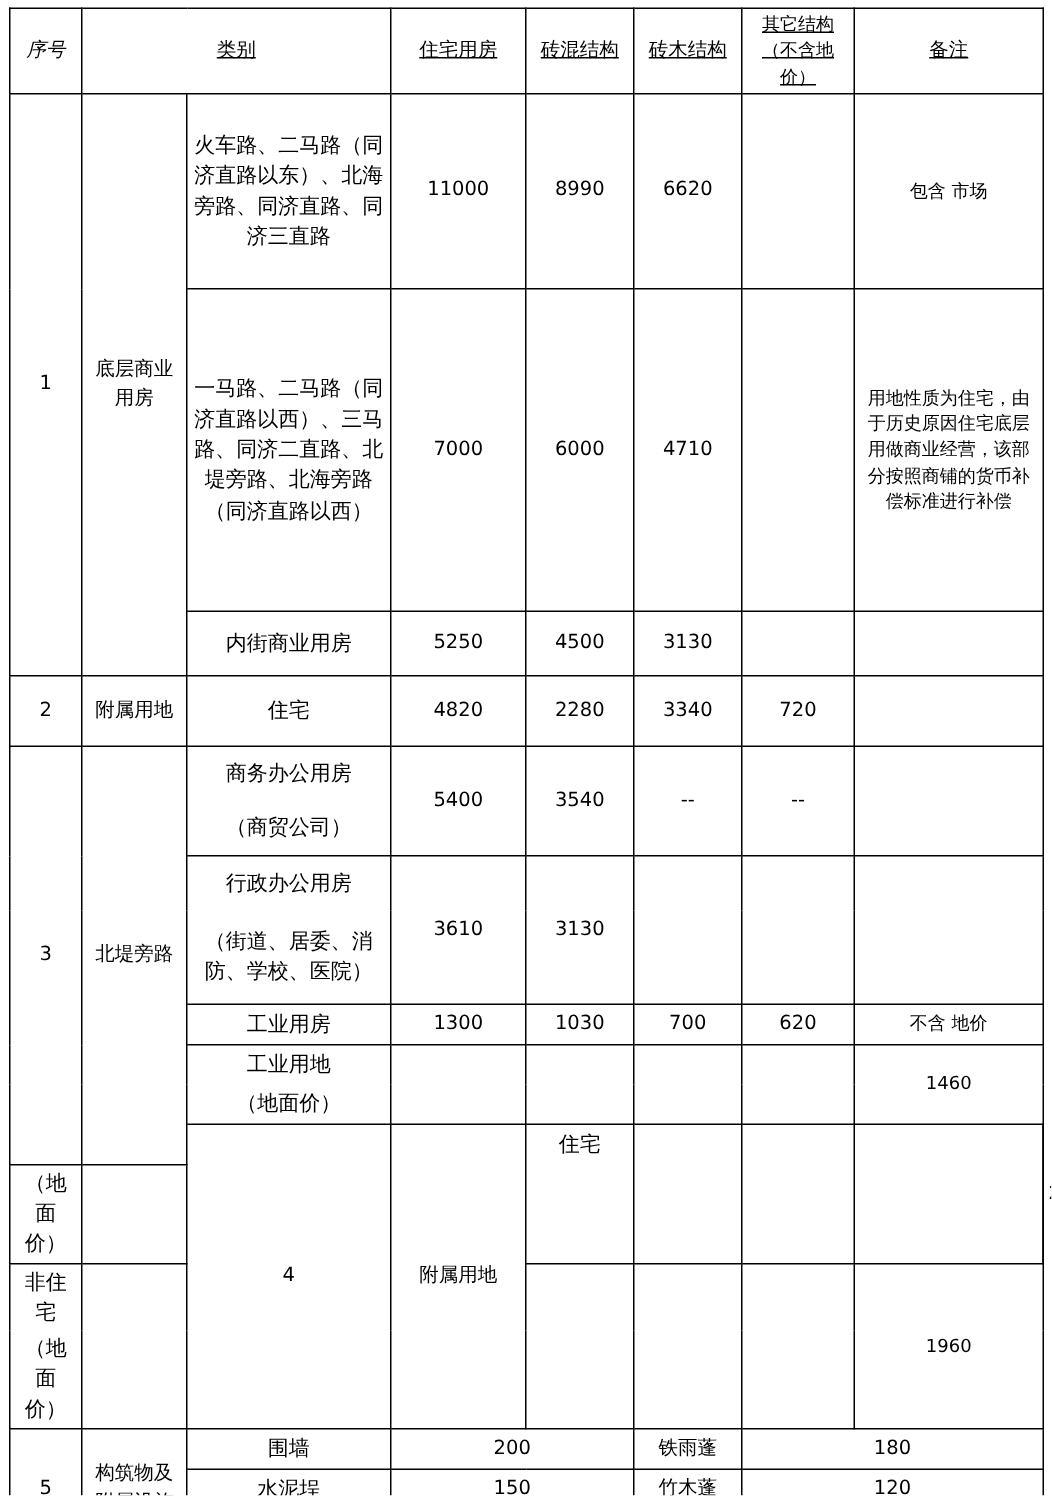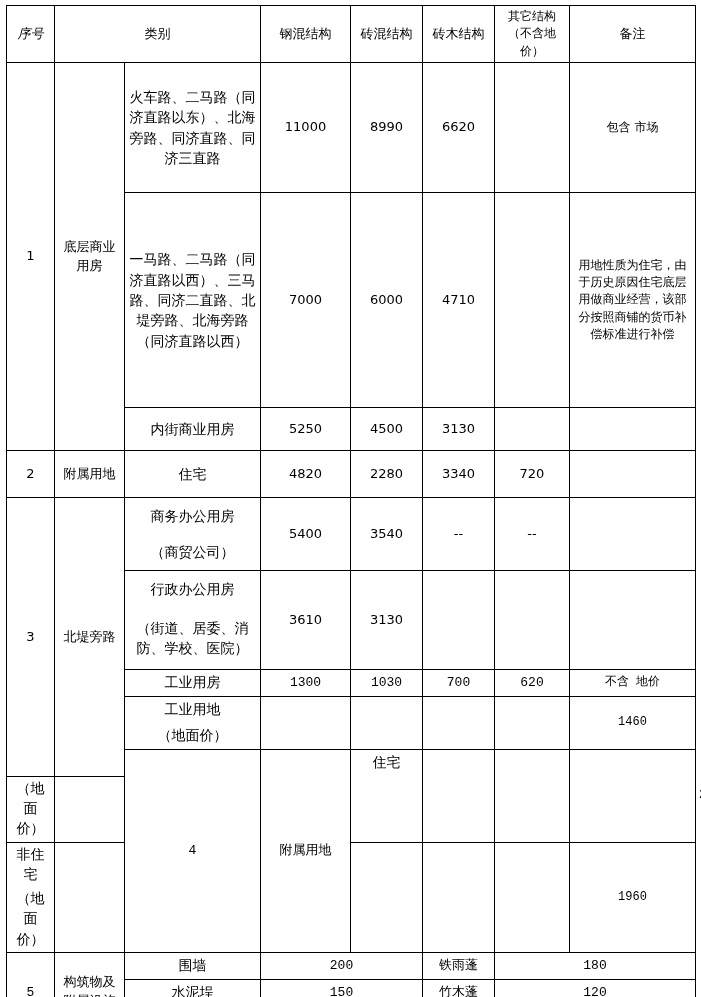--- a/index.html
+++ b/index.html
@@ -30,20 +30,21 @@
     border: 1px solid #000000;
     text-align: center;
     vertical-align: middle;
     padding: 2px 3px;
     line-height: 1.45;
     font-weight: normal;
   }
   .hdr {
     font-weight: bold;
     font-size: 13px;
+    text-decoration: underline;
   }
   .hdr-seq {
     font-weight: bold;
     font-size: 13px;
     line-height: 1.25;
     font-style: italic;
   }
   .seq {
     font-weight: bold;
     font-size: 13px;
@@ -60,21 +61,20 @@
   .note {
     font-size: 12px;
     line-height: 1.55;
     padding: 4px 5px;
   }
   .num {
     font-size: 13px;
   }
   .small-row td {
     height: 22px;
-    font-family: Liberation Mono, monospace;
   }
   .no-top { border-top: none !important; }
   .no-bot { border-bottom: none !important; }
 </style>
 </head>
 <body>
 
 <div id="sheet">
   <table class="main">
     <colgroup>
@@ -85,21 +85,21 @@
       <col style="width:72px">
       <col style="width:72px">
       <col style="width:75px">
       <col style="width:126px">
     </colgroup>
 
     <tbody>
         <tr>
       <td class="hdr-seq" style="height:52px">序号</td>
       <td class="hdr" colspan="2">类别</td>
-      <td class="hdr">钢混结构</td>
+      <td class="hdr">住宅用房</td>
       <td class="hdr">砖混结构</td>
       <td class="hdr">砖木结构</td>
       <td class="hdr" style="font-size:12px">其它结构（不含地价）</td>
       <td class="hdr">备注</td>
     </tr>
 
     <tr>
       <td class="seq" rowspan="3">1</td>
       <td class="cat-big" rowspan="3">底层商业用房</td>
       <td class="desc" style="height:125px">火车路、二马路（同济直路以东）、北海旁路、同济直路、同济三直路</td>

